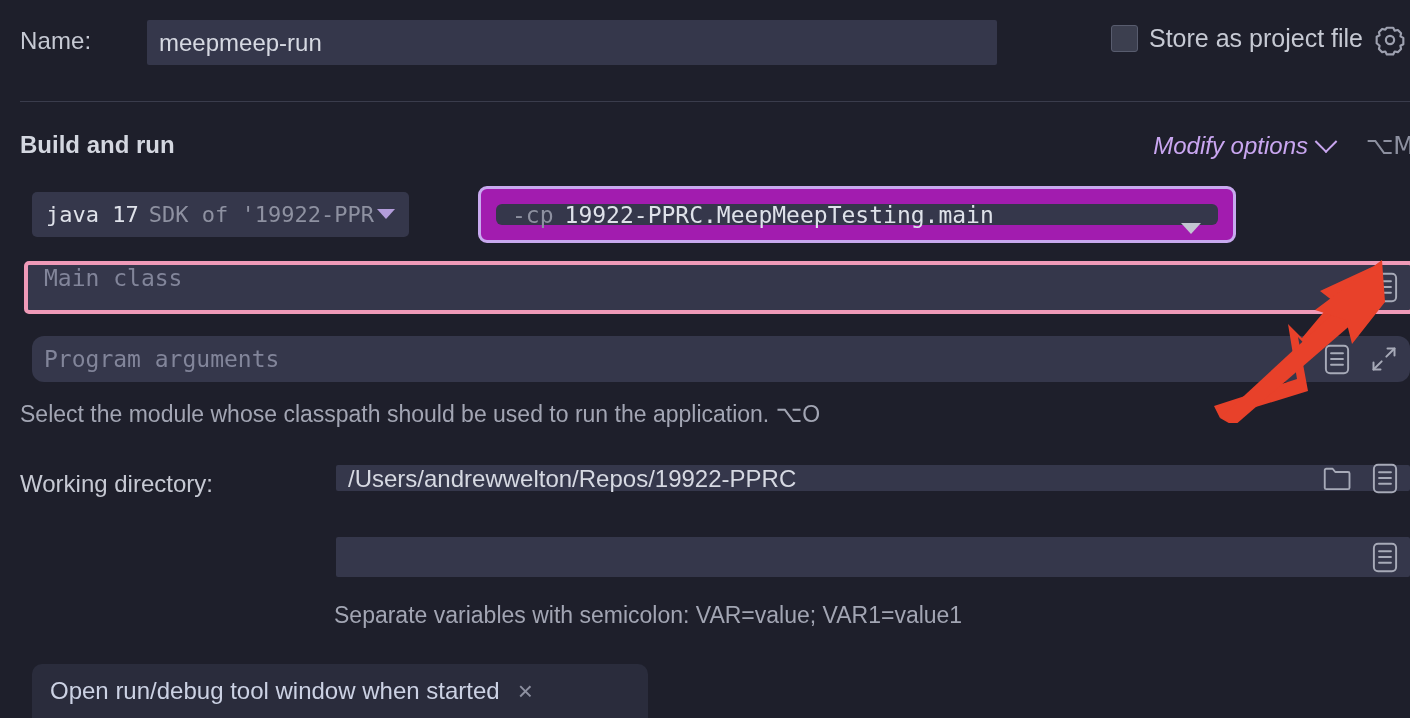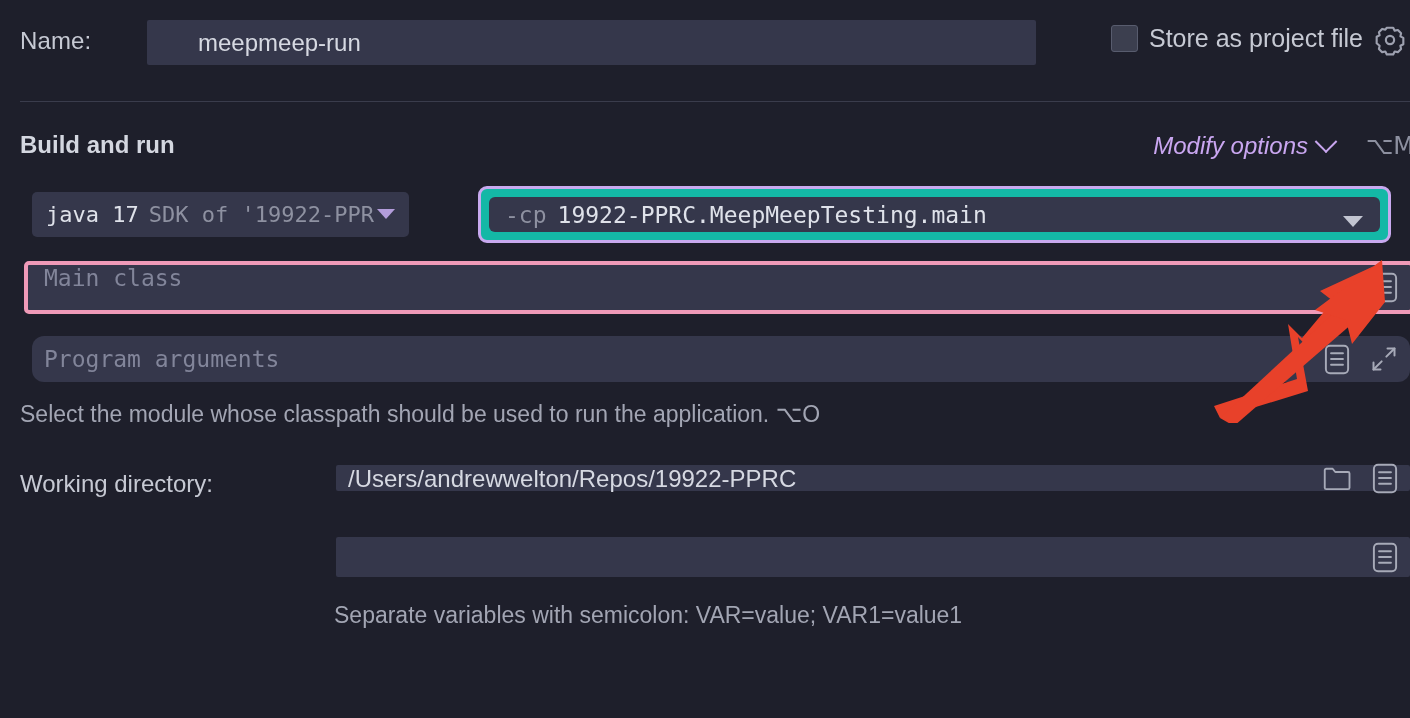--- a/index.html
+++ b/index.html
@@ -38,21 +38,20 @@
   }
   .name-input {
     position: absolute;
     left: 135px; top: 20px;
     width: 850px; height: 45px;
     background: #35374b;
     border: none;
     border-radius: 2px;
     display: flex;
     align-items: center;
-    padding-left: 39px;
   }
   .name-input .val {
     padding-left: 12px;
     font-size: 24px;
     color: #d6d9e2;
   }
   .store-wrap {
     position: absolute;
     right: 16px; top: 22px;
     display: flex;
@@ -142,26 +141,26 @@
     right: 14px; top: 17px;
     width: 0; height: 0;
     border-left: 9px solid transparent;
     border-right: 9px solid transparent;
     border-top: 10px solid #b39ddb;
   }
 
   .cp-field {
     position: absolute;
     left: 466px; top: 186px;
-    width: 913px; height: 57px;
+    width: 758px; height: 57px;
     border: 3px solid #c8a9ef;
     border-radius: 9px;
     box-sizing: border-box;
-    background: #14b8a6;
-    padding: 8px;
+    background: #a21caf;
+    padding: 15px;
   }
   .cp-inner {
     width: 100%; height: 100%;
     background: #35374b;
     border-radius: 6px;
     display: flex;
     align-items: center;
     position: relative;
   }
   .cp-inner .mono {
@@ -426,20 +425,24 @@
           <rect x="1.4" y="1.4" width="17.2" height="21.2" rx="3.2"></rect>
           <line x1="5.4" y1="7.2" x2="14.6" y2="7.2" stroke-linecap="round"></line>
           <line x1="5.4" y1="11.6" x2="14.6" y2="11.6" stroke-linecap="round"></line>
           <line x1="5.4" y1="16" x2="14.6" y2="16" stroke-linecap="round"></line>
         </svg>
       </span>
     </div>
   </div>
   <div class="hint-env">Separate variables with semicolon: VAR=value; VAR1=value1</div>
 
+  <div class="chip">
+    <span class="label">Open run/debug tool window when started</span>
+    <span class="x">×</span>
+  </div>
 
   <div class="annot-arrow">
     <svg width="220" height="165" viewBox="0 0 220 165">
       <polygon points="172,8 128,46 141,57 110,94 96,79 106,133 18,160 12,148 95,121 86,66 100,80 131,43 118,33" fill="#e8412a"></polygon>
       <polygon points="178,4 120,48 155,58 161,22" fill="#e8412a"></polygon>
       <path d="M18,160 L150,38 L166,52 L32,168 Z" fill="#e8412a"></path>
       <polygon points="180,2 113,52 144,62 150,86 183,44" fill="#e8412a"></polygon>
     </svg>
   </div>
 

